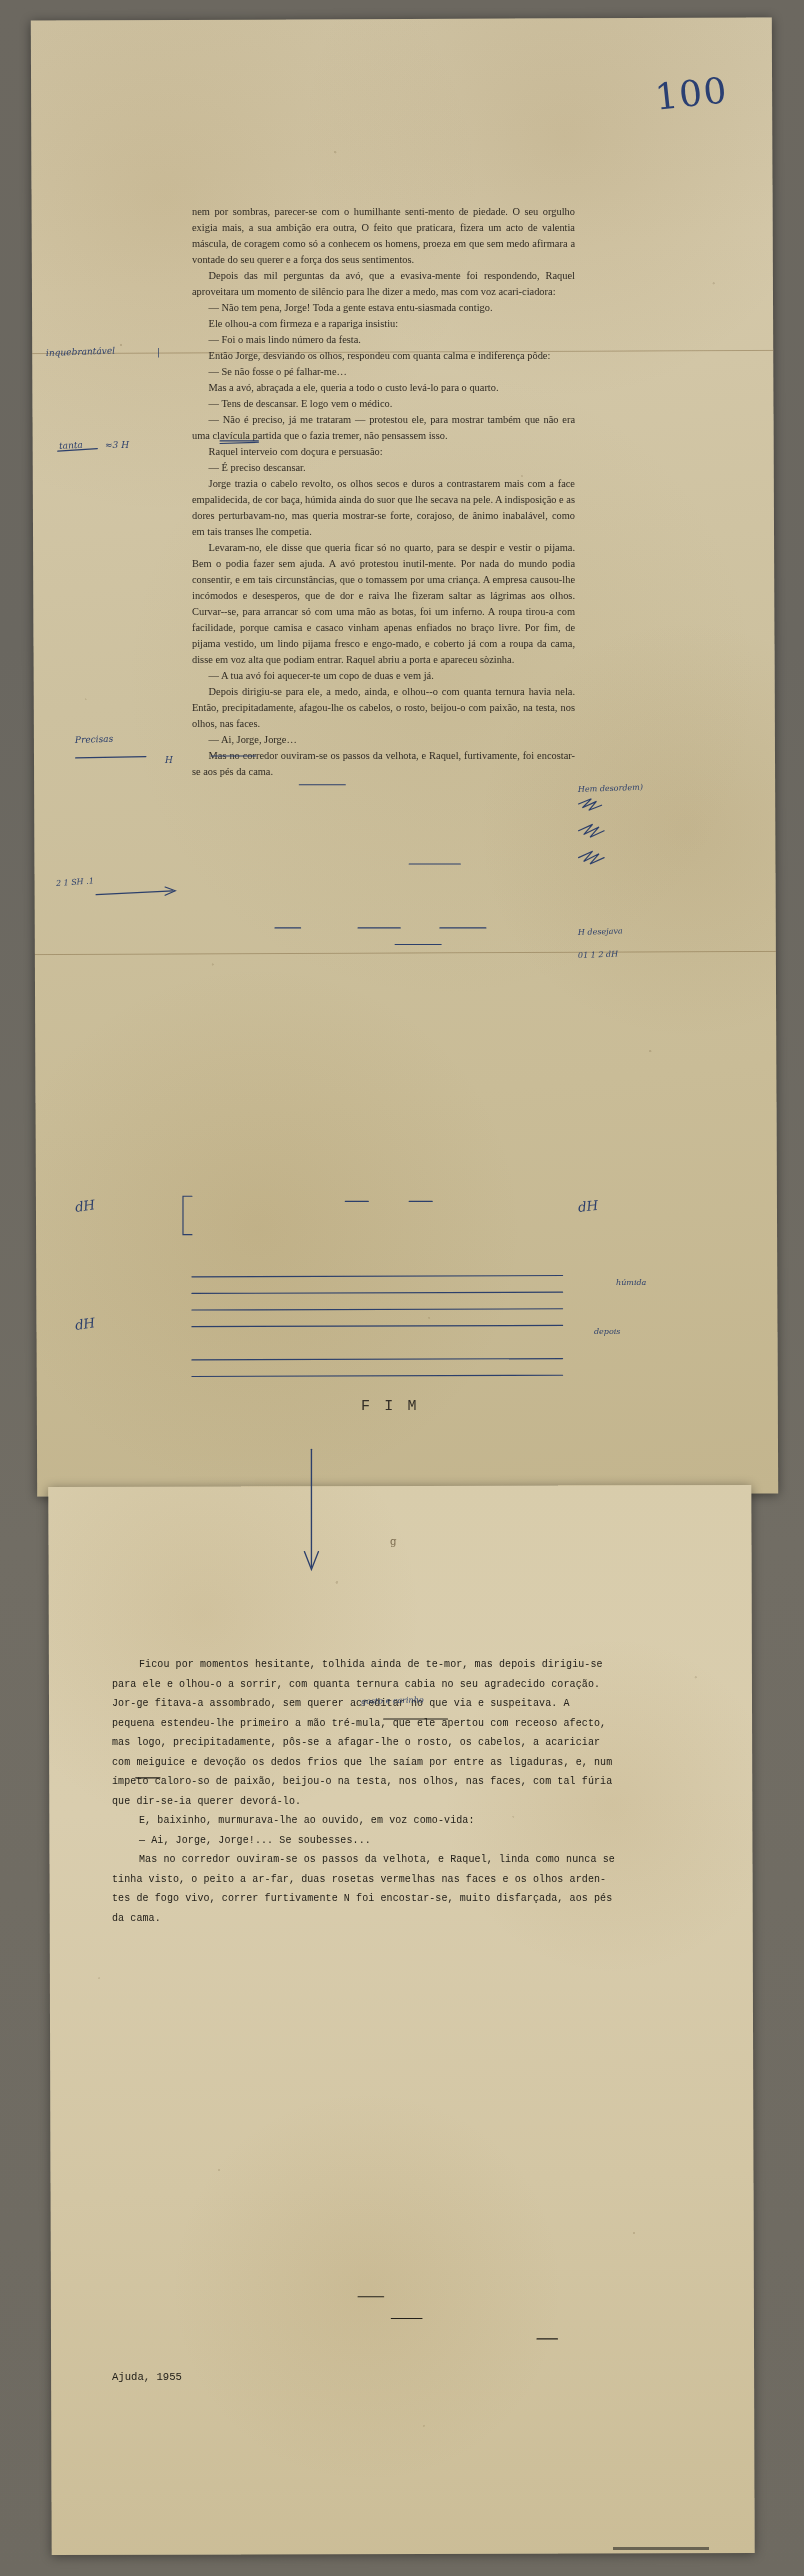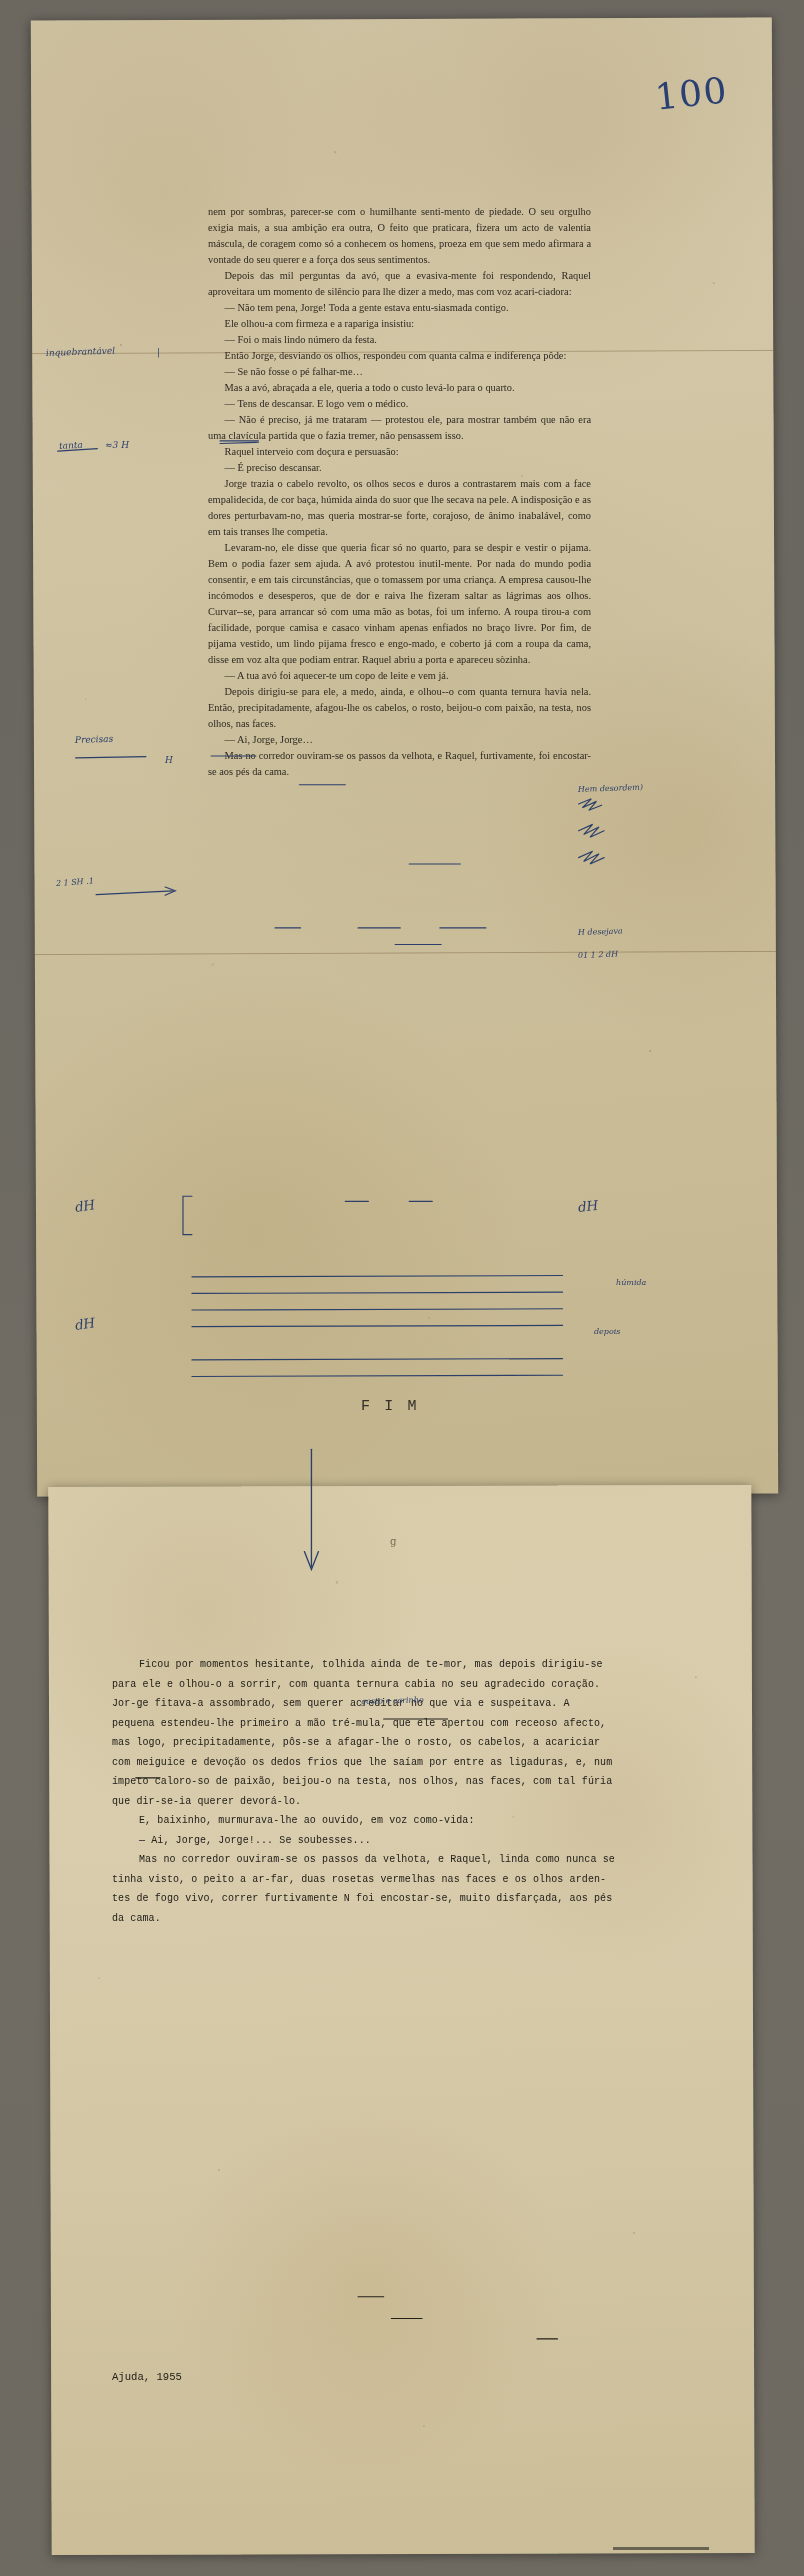--- a/index.html
+++ b/index.html
@@ -97,21 +97,20 @@
     font-family: "Liberation Serif", serif;
   }
   #top-body {
     left: 192px;
     top: 204px;
     width: 383px;
     font-size: 10.4px;
     line-height: 16px;
     text-align: justify;
     color: #2f2a23;
-    margin-left: 16px;
   }
   #top-body p { margin: 0 0 0 0; text-indent: 16.6px; }
   #top-body p.noind { text-indent: 0; }
 
   .fim {
     position: absolute;
     left: 361px;
     top: 1398px;
     font-size: 15px;
     letter-spacing: 2.6px;
@@ -200,21 +199,21 @@
     <p>— Foi o mais lindo número da festa.</p>
     <p>Então Jorge, desviando os olhos, respondeu com quanta calma e indiferença pôde:</p>
     <p>— Se não fosse o pé falhar-me…</p>
     <p>Mas a avó, abraçada a ele, queria a todo o custo levá-lo para o quarto.</p>
     <p>— Tens de descansar. E logo vem o médico.</p>
     <p>— Não é preciso, já me trataram — protestou ele, para mostrar também que não era uma clavícula partida que o fazia tremer, não pensassem isso.</p>
     <p>Raquel interveio com doçura e persuasão:</p>
     <p>— É preciso descansar.</p>
     <p>Jorge trazia o cabelo revolto, os olhos secos e duros a contrastarem mais com a face empalidecida, de cor baça, húmida ainda do suor que lhe secava na pele. A indisposição e as dores perturbavam-no, mas queria mostrar-se forte, corajoso, de ânimo inabalável, como em tais transes lhe competia.</p>
     <p>Levaram-no, ele disse que queria ficar só no quarto, para se despir e vestir o pijama. Bem o podia fazer sem ajuda. A avó protestou inutil-mente. Por nada do mundo podia consentir, e em tais circunstâncias, que o tomassem por uma criança. A empresa causou-lhe incómodos e desesperos, que de dor e raiva lhe fizeram saltar as lágrimas aos olhos. Curvar--se, para arrancar só com uma mão as botas, foi um inferno. A roupa tirou-a com facilidade, porque camisa e casaco vinham apenas enfiados no braço livre. Por fim, de pijama vestido, um lindo pijama fresco e engo-mado, e coberto já com a roupa da cama, disse em voz alta que podiam entrar. Raquel abriu a porta e apareceu sòzinha.</p>
-    <p>— A tua avó foi aquecer-te um copo de leite e vem já.</p>
+    <p>— A tua avó foi aquecer-te um copo de duas e vem já.</p>
     <p>Depois dirigiu-se para ele, a medo, ainda, e olhou--o com quanta ternura havia nela. Então, precipitadamente, afagou-lhe os cabelos, o rosto, beijou-o com paixão, na testa, nos olhos, nas faces.</p>
     <p>— Ai, Jorge, Jorge…</p>
     <p>Mas no corredor ouviram-se os passos da velhota, e Raquel, furtivamente, foi encostar-se aos pés da cama.</p>
   </div>
 
   <div class="fim">F I M</div>
 
   <div class="ink" style="left:46px; top:348px; transform:rotate(-2deg);">inquebrantável</div>
   <div class="ink" style="left:157px; top:347px;">|</div>
 

